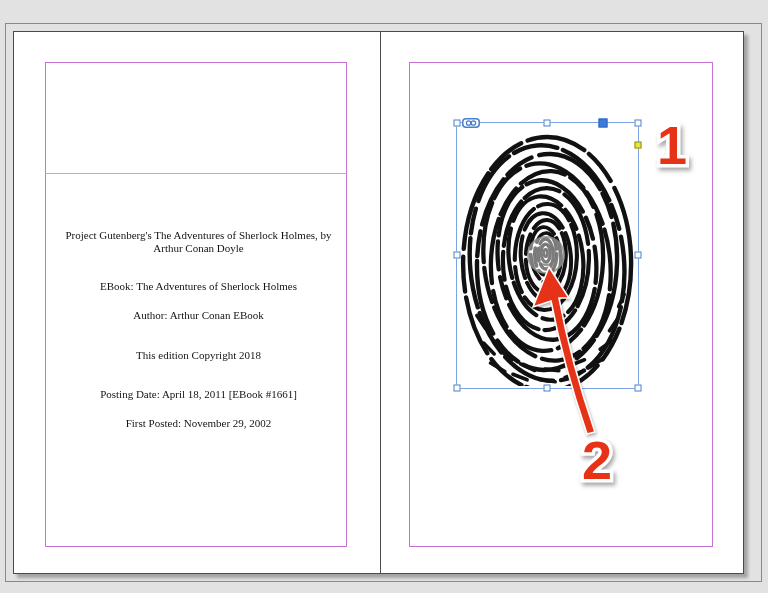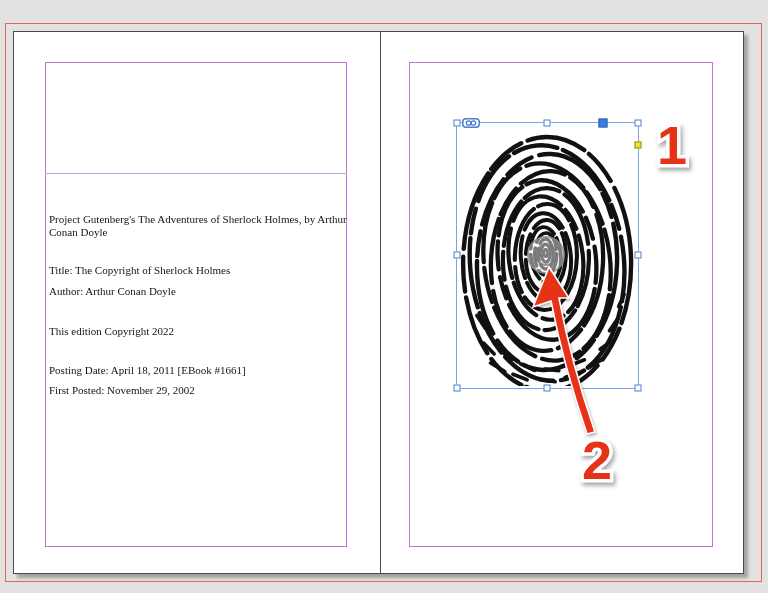--- a/index.html
+++ b/index.html
@@ -30,21 +30,21 @@
   
   .frame-edge-line{
     position:absolute;left:31px;top:141px;width:302px;height:0;
     border-top:1px solid #a3b4e2;
   }
   
   .text-block{
     position:absolute;left:35px;top:181px;width:299px;
     font-size:11px;line-height:13px;color:#141414;
   }
-  .text-block p{margin:0;}
+  .text-block p{margin:16px;text-align:center;}
   .text-block p.p2{margin-top:26px;}
   .text-block p.p3{margin-top:25px;}
   .text-block p.p4{margin-top:8px;}
   .text-block p.p5{margin-top:6px;}
   .text-block p.p6{margin-top:27px;}
   .text-block p.p7{margin-top:26px;font-family:Liberation Serif, serif;}
   .text-block p.p8{margin-top:7px;}
   
   .image-frame{
     position:absolute;left:75px;top:90px;width:181px;height:265px;
@@ -89,23 +89,23 @@
 
   <div class="bleed-guide"></div>
 
   <div class="spread">
 
     <div class="page page-left">
       <div class="margin-guide"></div>
       <div class="frame-edge-line"></div>
       <div class="text-block">
         <p class="p1">Project Gutenberg's The Adventures of Sherlock Holmes, by Arthur Conan Doyle</p>
-        <p class="p3">Title: The Copyright of Sherlock Holmes</p>
-        <p class="p4">Author: Arthur Conan Doyle</p>
-        <p class="p6">This edition Copyright 2022</p>
+        <p class="p3">EBook: The Adventures of Sherlock Holmes</p>
+        <p class="p4">Author: Arthur Conan EBook</p>
+        <p class="p6">This edition Copyright 2018</p>
         <p class="p7">Posting Date: April 18, 2011 [EBook #1661]</p>
         <p class="p8">First Posted: November 29, 2002</p>
       </div>
     </div>
 
     <div class="page page-right">
       <div class="margin-guide"></div>
 
       <div class="image-frame">
 

